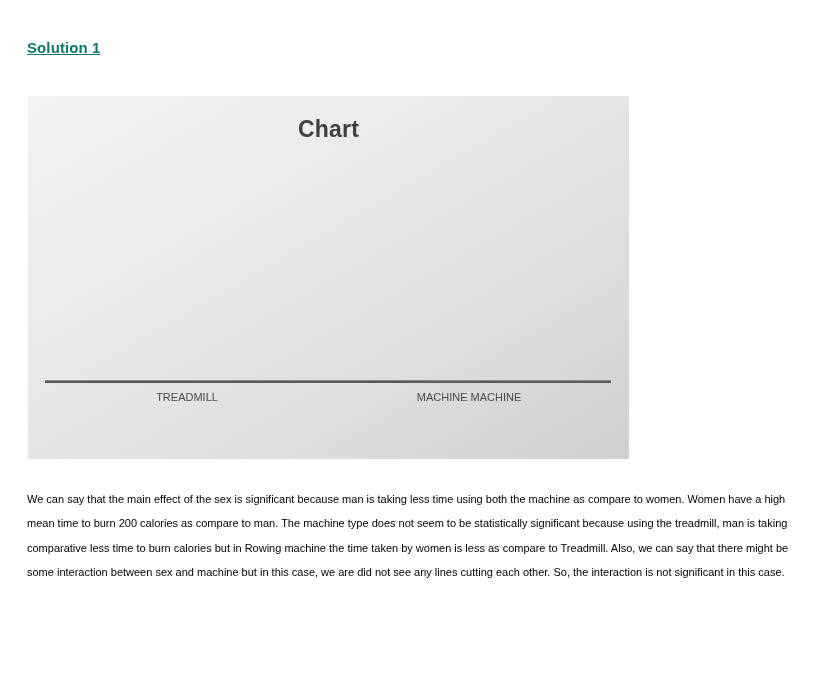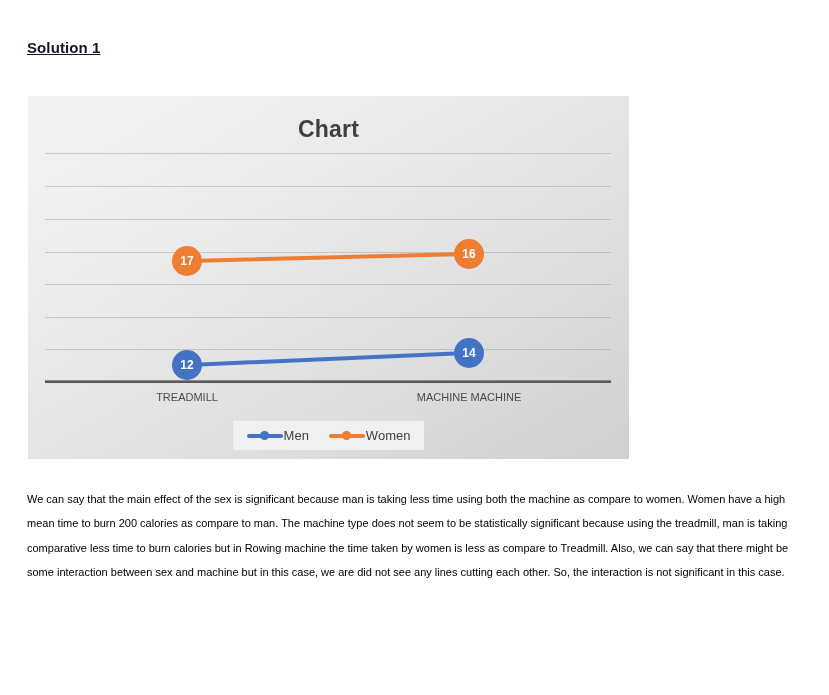--- a/index.html
+++ b/index.html
@@ -15,21 +15,21 @@
     -webkit-font-smoothing: antialiased;
   }
 
   
   #solution-heading {
     position: absolute;
     left: 27px;
     top: 39px;
     font-size: 15px;
     font-weight: bold;
-    color: #0f172a;
+    color: #0f766e;
     text-decoration: underline;
     letter-spacing: 0.1px;
   }
 
   
   #chart-card {
     position: absolute;
     left: 28px;
     top: 96px;
     width: 601px;
@@ -172,49 +172,21 @@
 </style>
 </head>
 <body>
 
 <div id="solution-heading">Solution 1</div>
 
 <div id="chart-card">
 
   <div id="chart-title">Chart</div>
 
-  <div id="plot-area">
-    <div class="gridline" style="top:0px;"></div>
-    <div class="gridline" style="top:33px;"></div>
-    <div class="gridline" style="top:66px;"></div>
-    <div class="gridline" style="top:99px;"></div>
-    <div class="gridline" style="top:131px;"></div>
-    <div class="gridline" style="top:164px;"></div>
-    <div class="gridline" style="top:196px;"></div>
-    <div class="gridline" style="top:227px;"></div>
-
-    <div class="series-line women" style="left:142px; top:106px; width:282px; transform:rotate(-1.42deg);"></div>
-    <div class="marker women" style="left:142px; top:108px;">17</div>
-    <div class="marker women" style="left:424px; top:101px;">16</div>
-
-    <div class="series-line men" style="left:142px; top:210px; width:282px; transform:rotate(-2.44deg);"></div>
-    <div class="marker men" style="left:142px; top:212px;">12</div>
-    <div class="marker men" style="left:424px; top:200px;">14</div>
-  </div>
 
   <div id="axis-line"></div>
 
   <div class="cat-label" style="left:159px;">TREADMILL</div>
   <div class="cat-label" style="left:441px;">MACHINE MACHINE</div>
 
-  <div id="chart-legend">
-    <div class="legend-item">
-      <span class="legend-swatch men"></span>
-      <span class="legend-label">Men</span>
-    </div>
-    <div class="legend-item">
-      <span class="legend-swatch women"></span>
-      <span class="legend-label">Women</span>
-    </div>
-  </div>
 </div>
 
 <div id="analysis-paragraph">We can say that the main effect of the sex is significant because man is taking less time using both the machine as compare to women. Women have a high mean time to burn 200 calories as compare to man. The machine type does not seem to be statistically significant because using the treadmill, man is taking comparative less time to burn calories but in Rowing machine the time taken by women is less as compare to Treadmill. Also, we can say that there might be some interaction between sex and machine but in this case, we are did not see any lines cutting each other. So, the interaction is not significant in this case.</div>
 
 </body></html>

